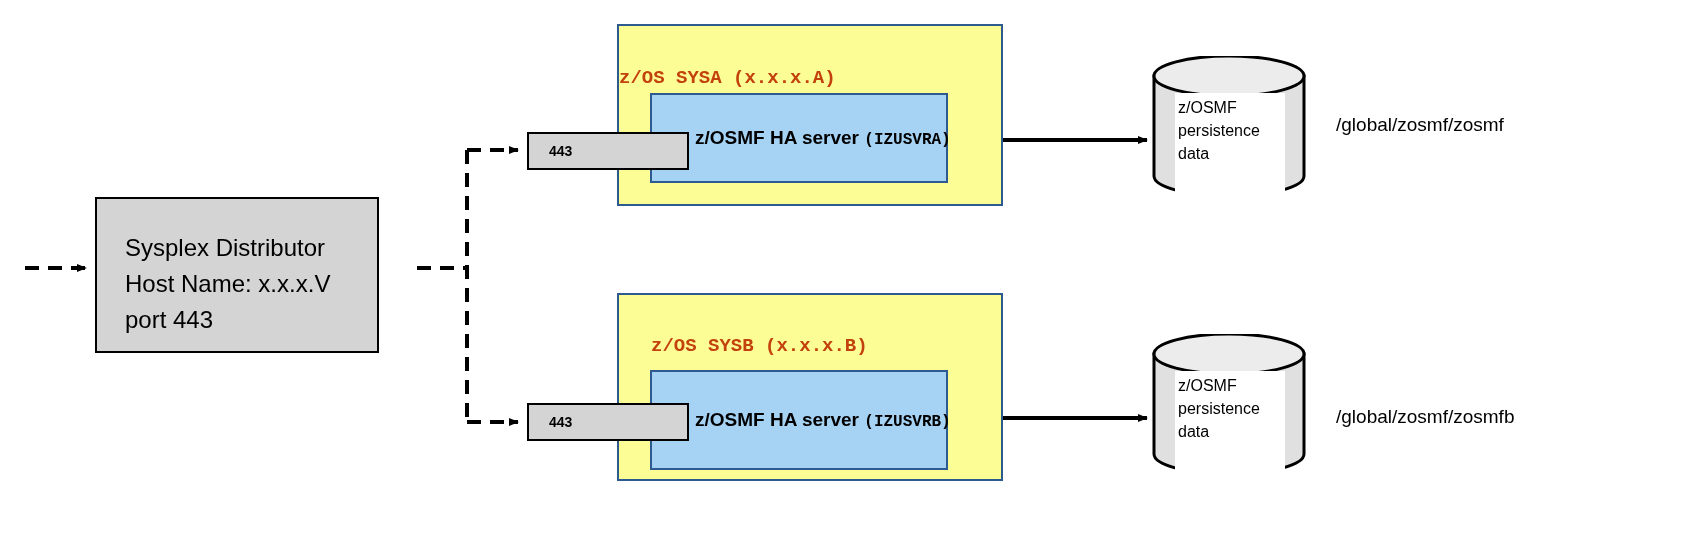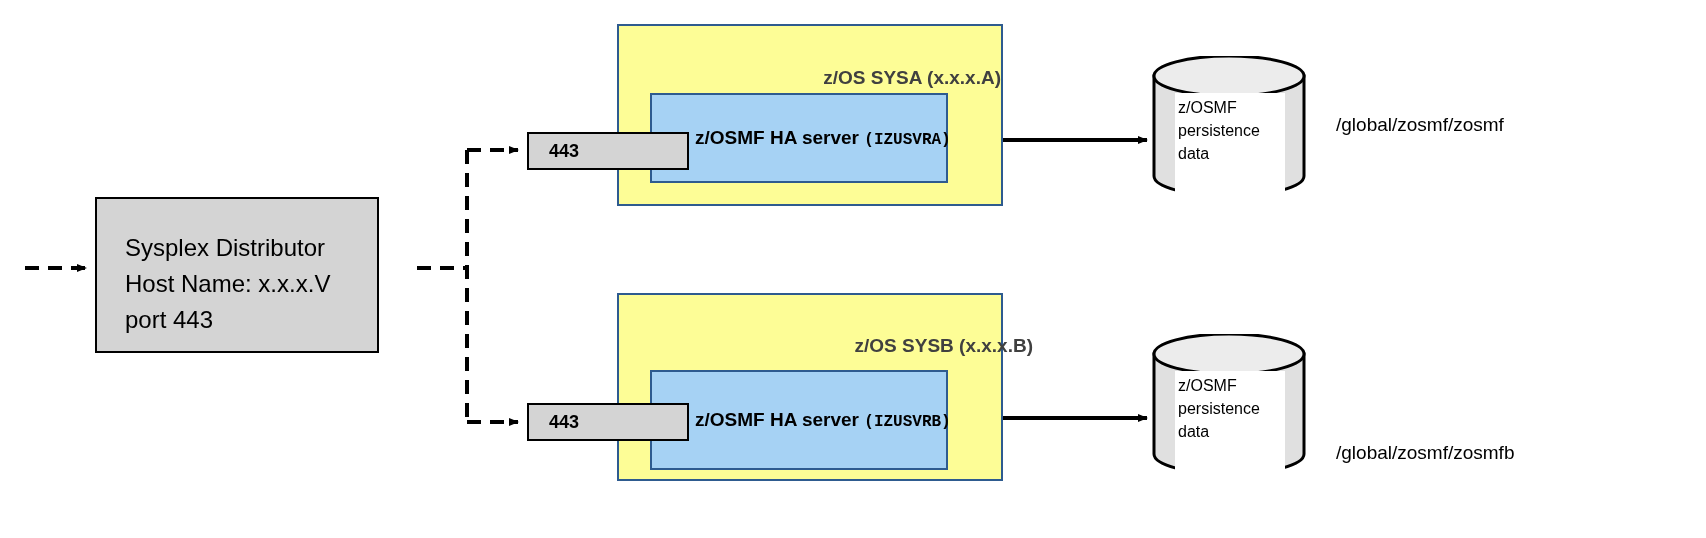--- a/index.html
+++ b/index.html
@@ -43,25 +43,26 @@
   .zos-box {
     background: #fdfd96;
     border: 2px solid #2e5b8f;
     box-sizing: border-box;
   }
   .zos-box-a { left: 617px; top: 24px;  width: 386px; height: 182px; }
   .zos-box-b { left: 617px; top: 293px; width: 386px; height: 188px; }
   .zos-title {
     position: absolute;
     width: 100%;
-    text-align: right;
+    text-align: left;
     font-size: 19px;
     font-weight: bold;
-    color: #404040;
+    color: #c2410c;
     white-space: nowrap;
+    font-family: Liberation Mono, monospace;
   }
   .zos-title-a { top: 41px; }
   .zos-title-b { top: 40px; padding-left: 32px; }
 
   
   .ha-box {
     background: #a6d2f4;
     border: 2px solid #2e5b8f;
     box-sizing: border-box;
     overflow: visible;
@@ -88,21 +89,21 @@
     border: 2px solid #000000;
     box-sizing: border-box;
   }
   .port-box-a { left: 527px; top: 132px; }
   .port-box-b { left: 527px; top: 403px; }
   .port-label {
     position: absolute;
     left: 20px;
     top: 50%;
     transform: translateY(-50%);
-    font-size: 18px;
+    font-size: 14px;
     font-weight: bold;
     color: #000000;
   }
 
   
   .cyl { }
   .cyl-a { left: 1151px; top: 56px;  width: 156px; height: 140px; }
   .cyl-b { left: 1151px; top: 334px; width: 156px; height: 140px; }
   .cyl svg { display: block; }
   .cyl-text {
@@ -115,21 +116,21 @@
     color: #000000;
   }
 
   
   .path-label {
     font-size: 19px;
     color: #000000;
     white-space: nowrap;
   }
   .path-label-a { left: 1336px; top: 114px; }
-  .path-label-b { left: 1336px; top: 406px; margin-top: 36px; }
+  .path-label-b { left: 1336px; top: 406px; }
 
   
   #connectors {
     position: absolute;
     left: 0; top: 0;
     width: 1706px;
     height: 538px;
     pointer-events: none;
   }
 </style>

